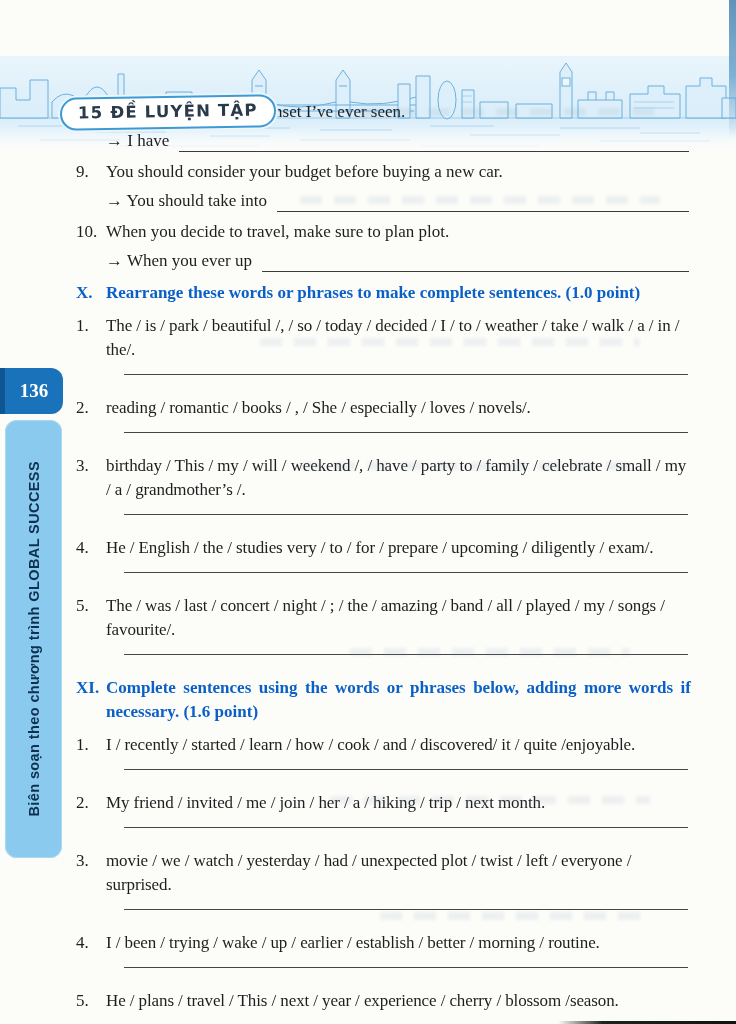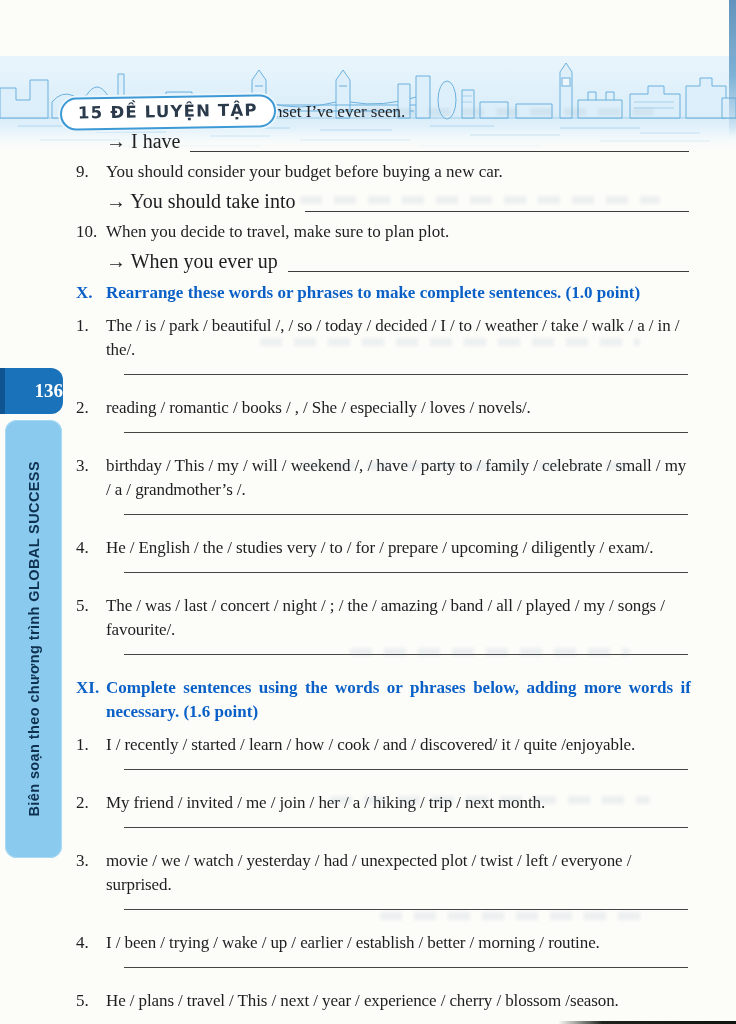--- a/index.html
+++ b/index.html
@@ -19,41 +19,41 @@
     font-family:"DejaVu Sans", sans-serif; font-weight:bold; font-size:16.5px;
     color:#2a3a4a; letter-spacing:1.2px; transform:rotate(-1deg);
     box-shadow:0 0 0 2px #eaf5fc;
     white-space:nowrap;
   }
   
   .page-tab {
     position:absolute; left:0; top:368px; width:63px; height:46px; z-index:4;
     background:#1a73ba; border-radius:0 12px 12px 0;
     border-left:5px solid #0e5591;
-    display:flex; align-items:center; justify-content:flex-end;
+    display:flex; align-items:center; justify-content:center;
     color:#ffffff; font-weight:bold; font-size:19px;
   }
   .side-tab {
     position:absolute; left:5px; top:420px; width:57px; height:438px; z-index:4;
     background:#8acaee; border-radius:12px;
     display:flex; align-items:center; justify-content:center;
     box-shadow:inset 0 0 0 1px #a9d9f3;
   }
   .side-tab .vtext {
     writing-mode:vertical-rl; transform:rotate(180deg);
     font-family:"Liberation Sans", sans-serif; font-weight:bold;
     font-size:14.5px; color:#0f3150; letter-spacing:0.4px; white-space:nowrap;
   }
   
   .content { position:absolute; left:76px; top:95px; width:615px; padding-top:6px; }
   .num { flex:0 0 30px; }
   .rw { margin-bottom:9px; }
   .rw-sent { display:flex; font-size:17px; line-height:22px; margin-bottom:7px; }
   .rw-arrow { display:flex; align-items:flex-end; margin-left:30px; margin-bottom:0;
-              font-size:20px; line-height:22px; }
+              font-size:17px; line-height:22px; }
   .rw-arrow .fill-line { flex:1; border-bottom:1.2px solid #3c3c3c; margin-left:10px;
                          margin-right:2px; height:20px; }
   .sec-head { display:flex; font-size:17px; line-height:24px; font-weight:bold;
               color:#0a60c6; margin-top:8px; margin-bottom:9px; }
   .sec-head .sec-title { flex:1; text-align:justify; }
   .q { margin-bottom:21px; }
   .q-row { display:flex; font-size:17px; line-height:24px; }
   .q-text { flex:1; letter-spacing:-0.1px; }
   .ans-line { border-bottom:1.15px solid #464646; margin-left:48px; margin-right:3px;
               margin-top:12px; height:1px; }

